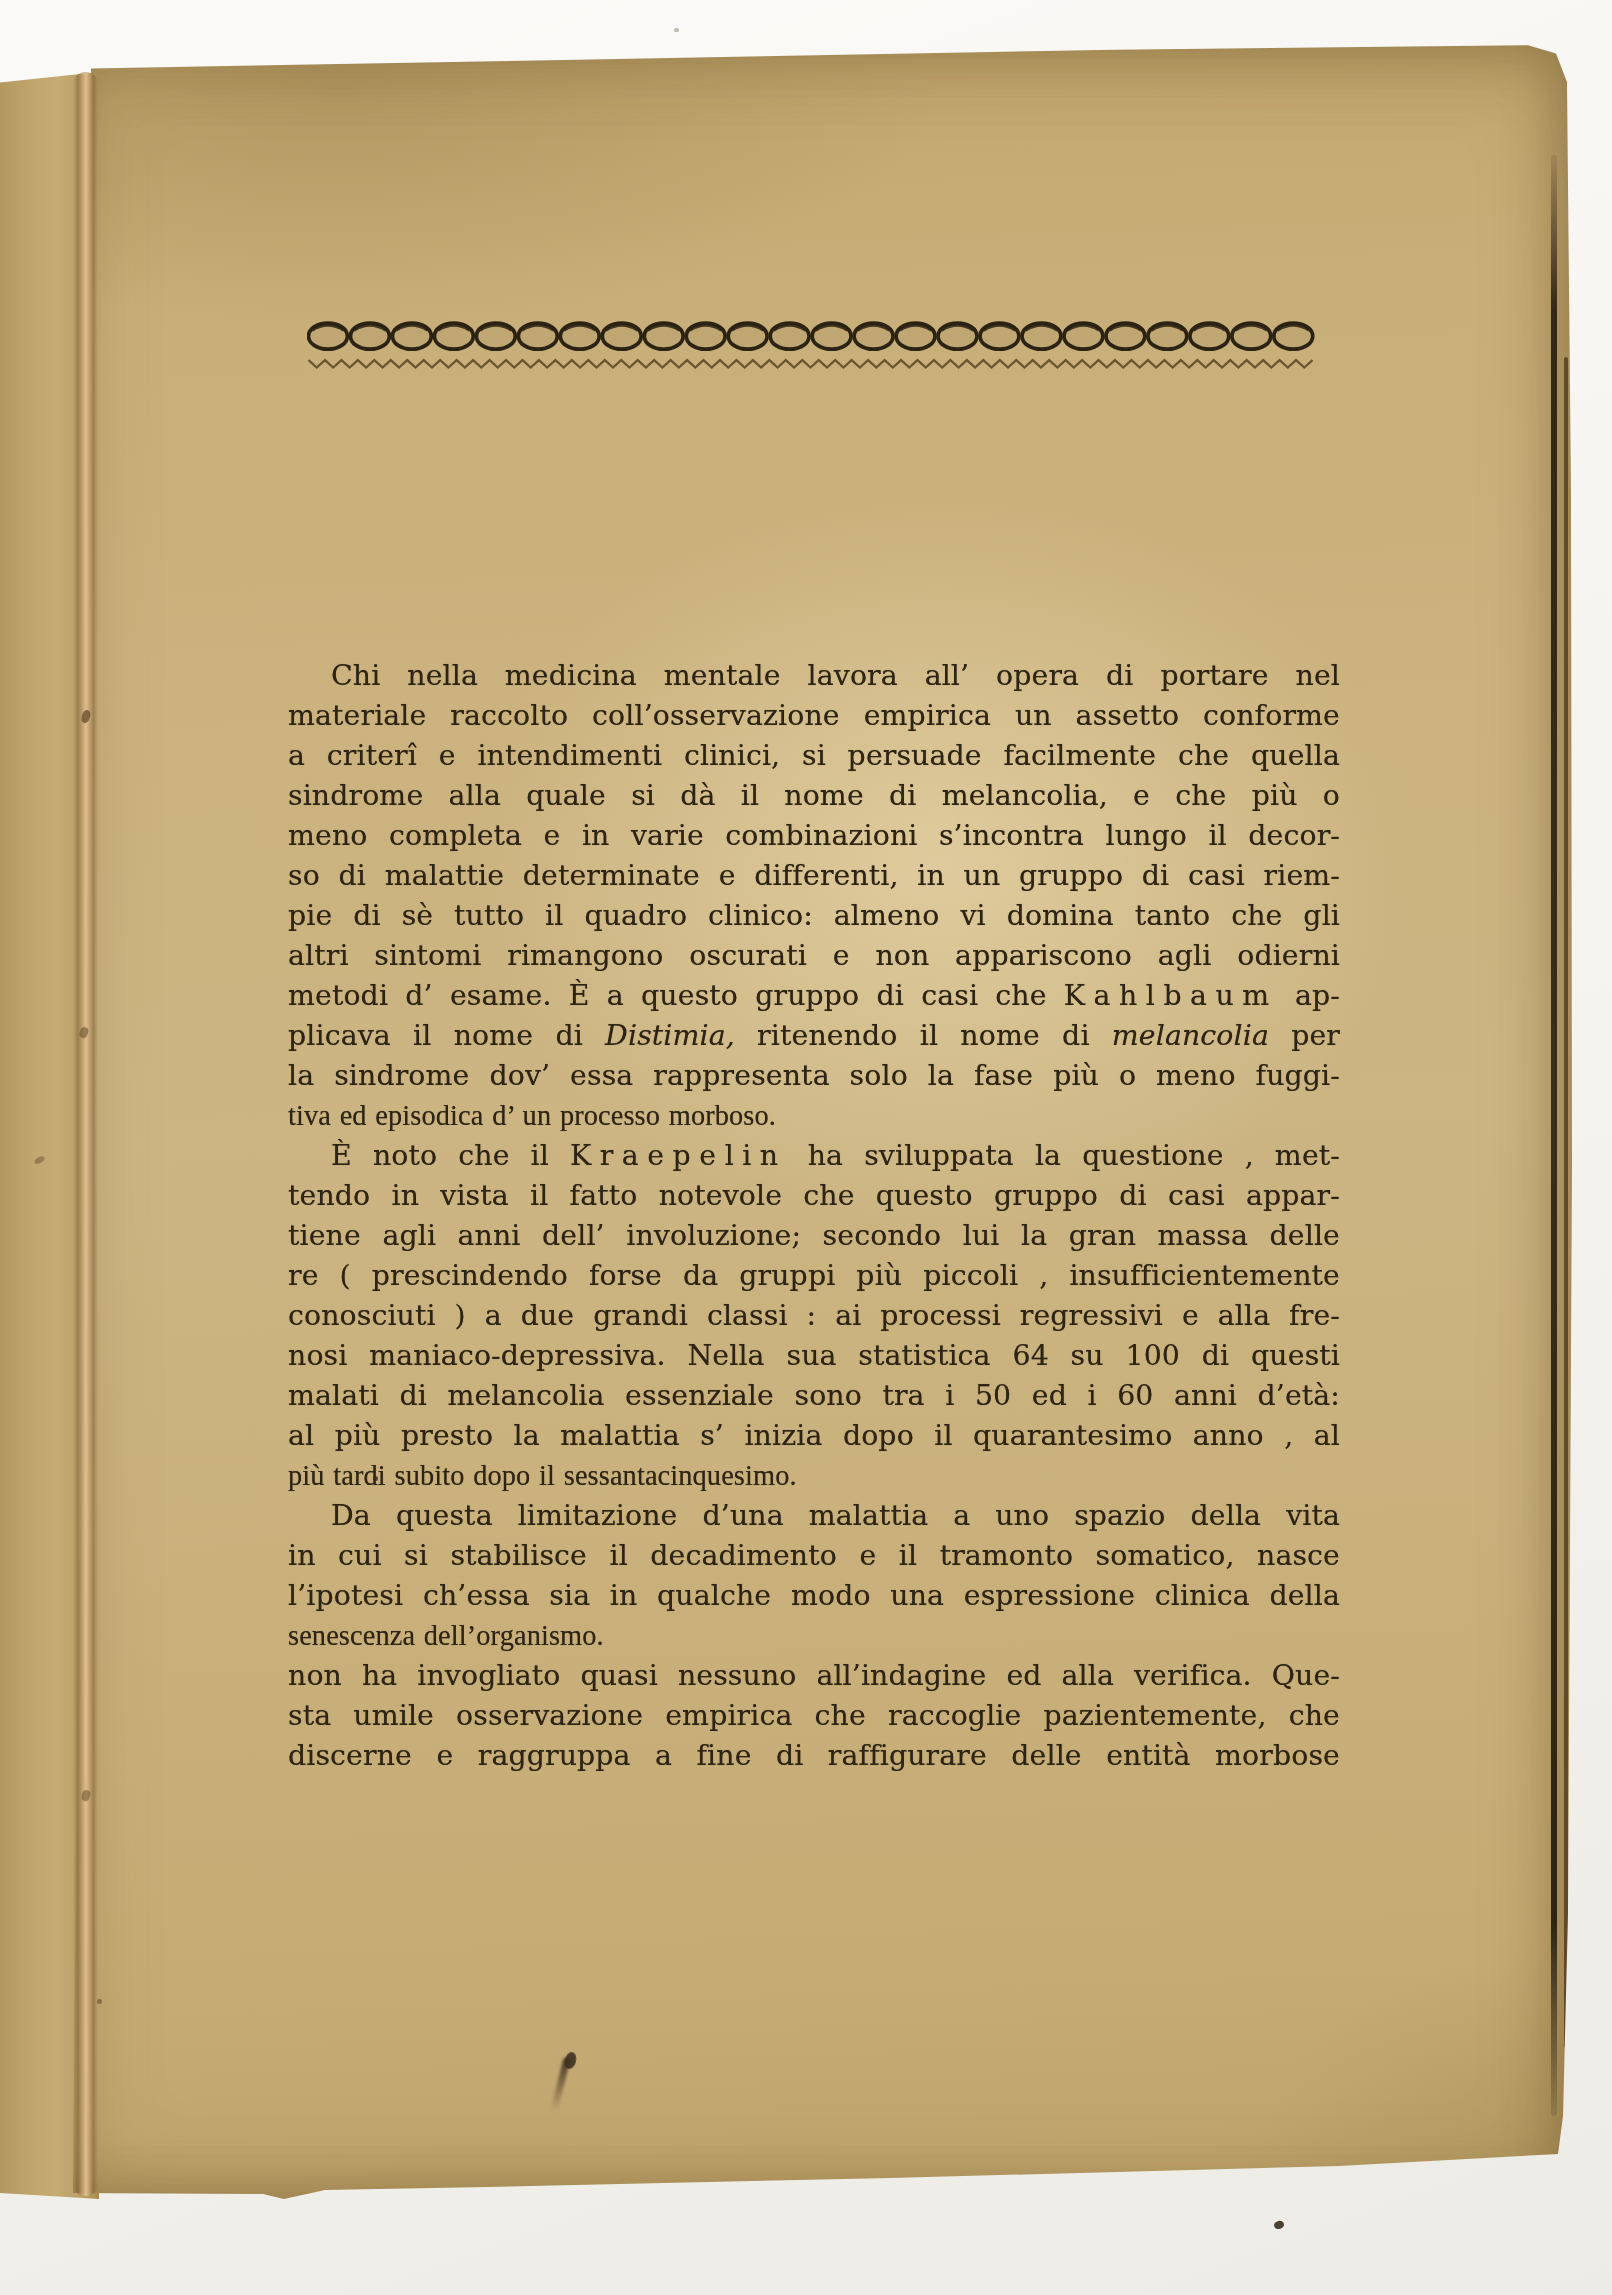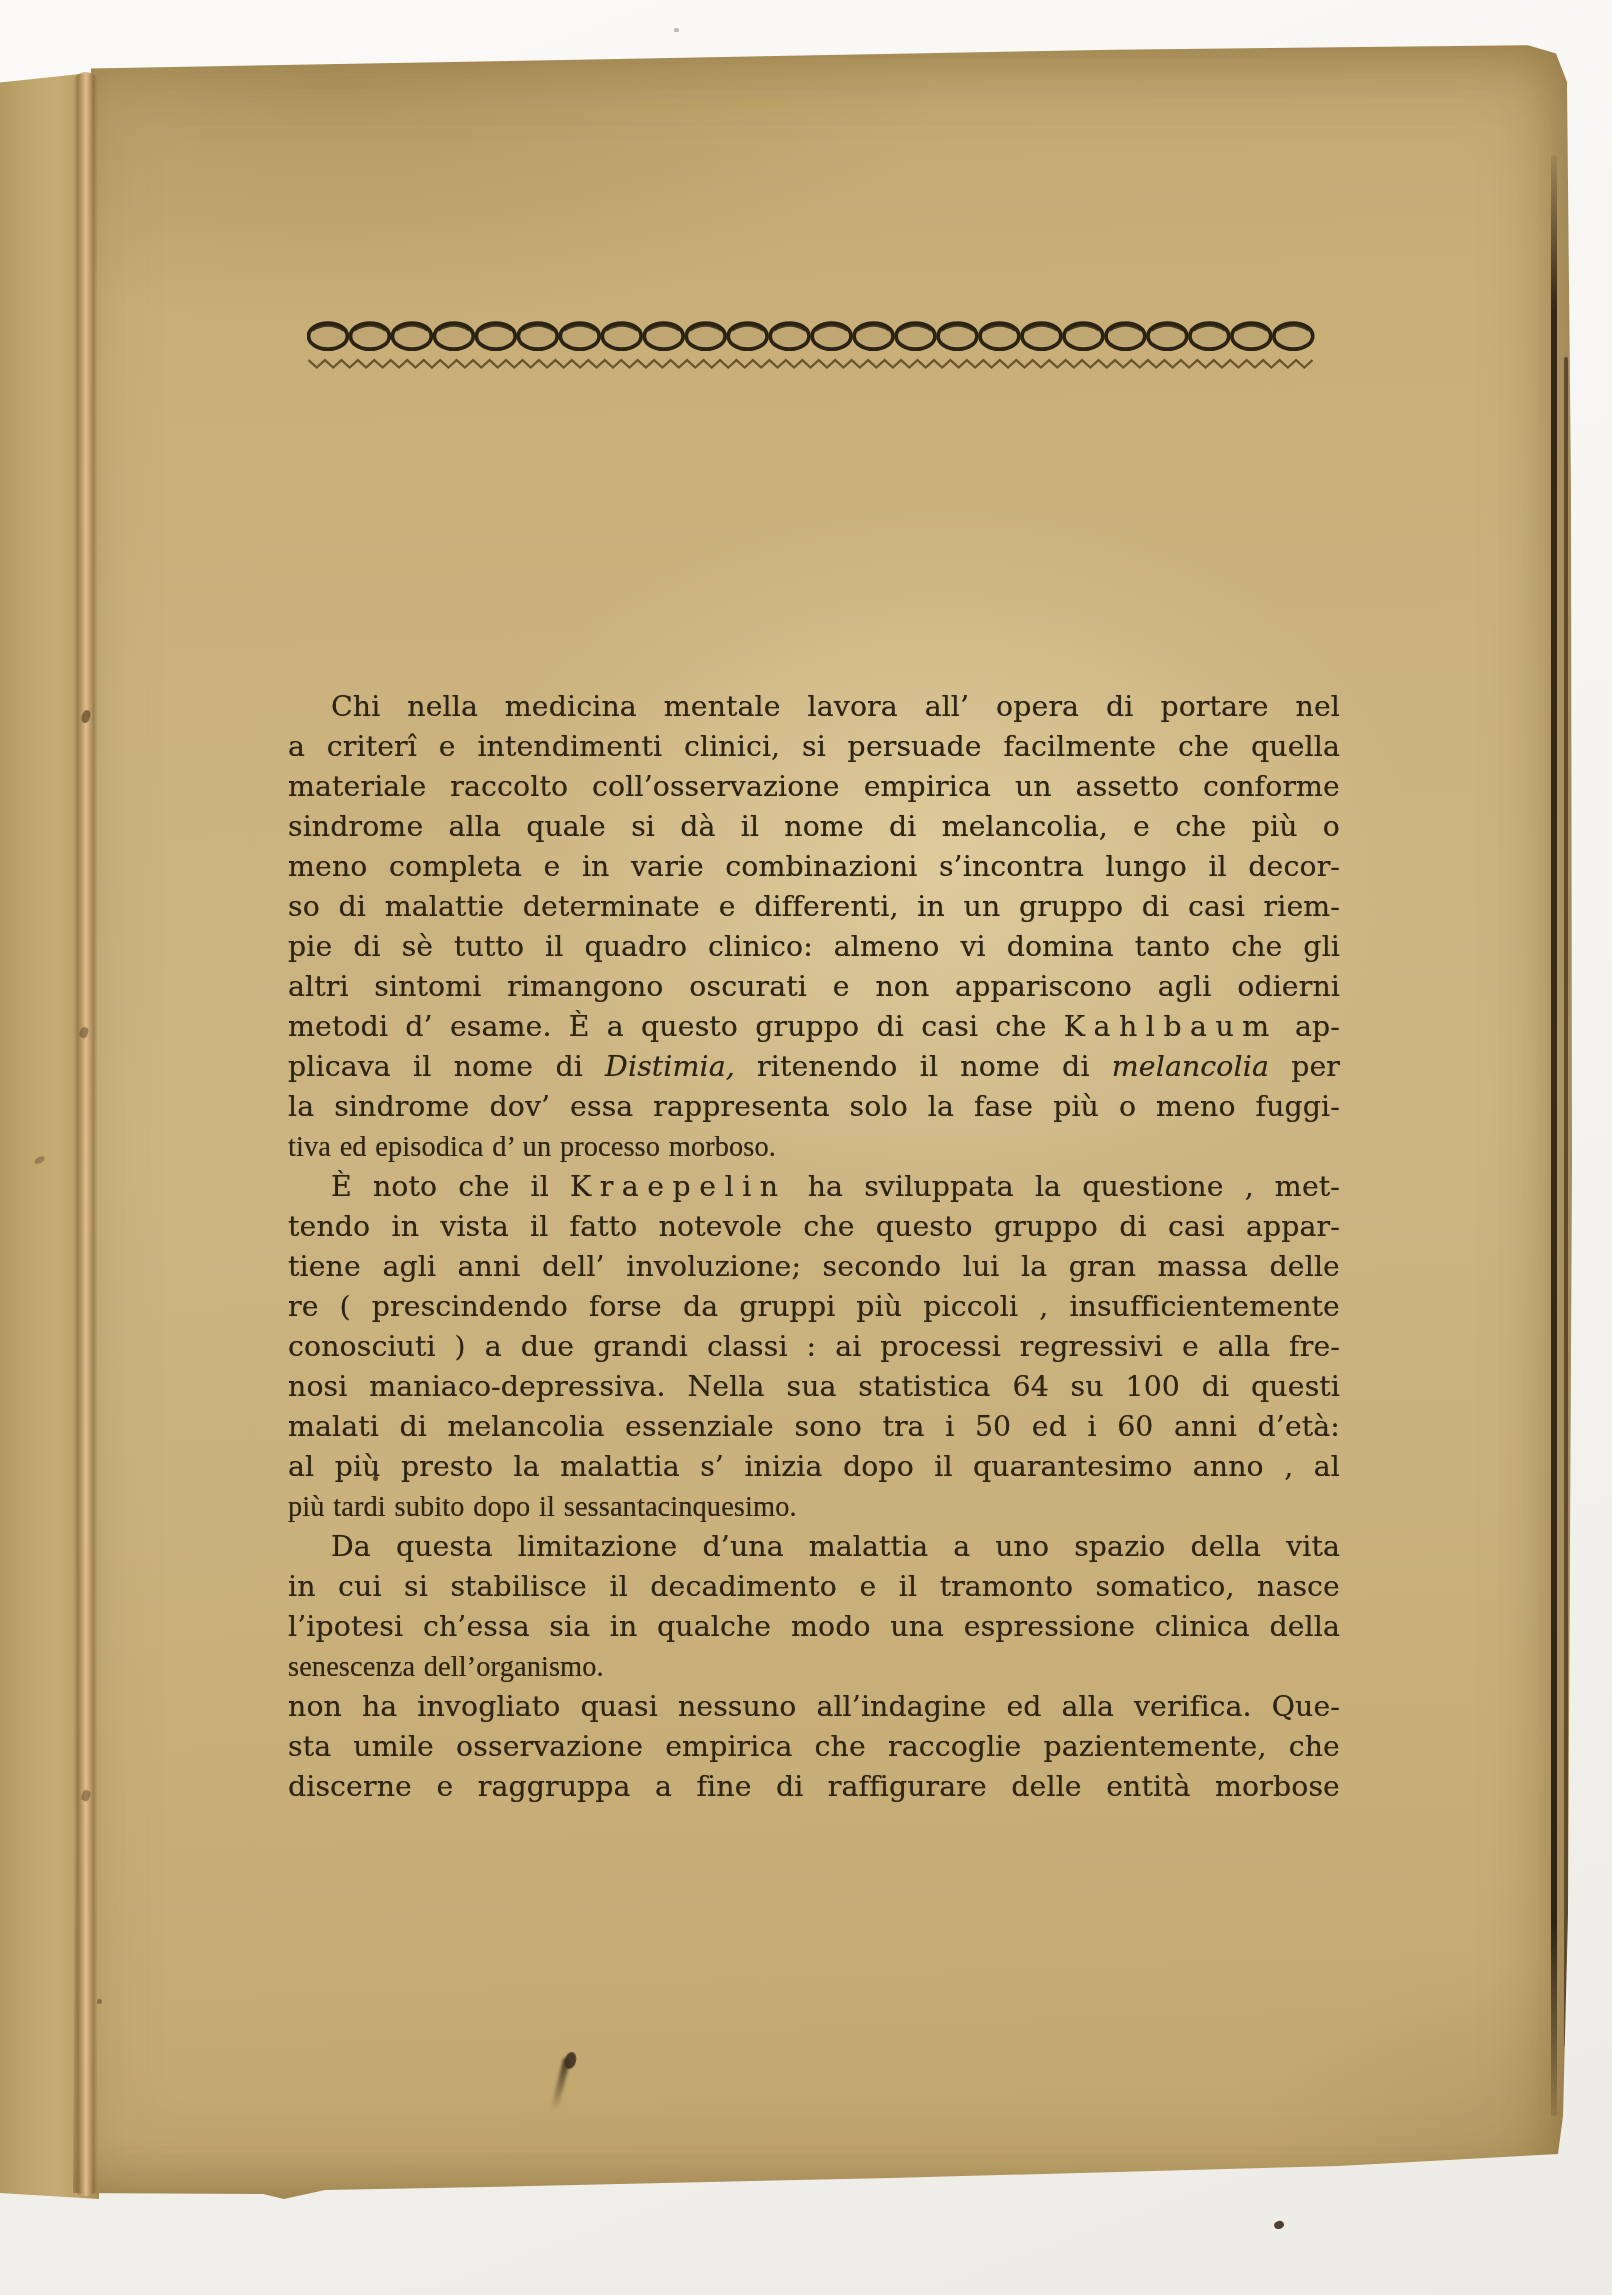--- a/index.html
+++ b/index.html
@@ -54,21 +54,21 @@
     background:linear-gradient(180deg,rgba(50,38,20,0.1),#332715 8%,#3a2c18 50%,#2e2314 90%,rgba(50,38,20,0.15));
   }
   .edge-b{
     position:absolute;left:1497px;top:314px;width:3.7px;height:1691px;border-radius:2.2px;
     background:#4a3920;opacity:0.78;
   }
 
   .ornament{position:absolute;left:240px;top:269px;width:1010px;height:64px;}
 
   .textblock{
-    position:absolute;left:221px;top:644px;width:1052px;
+    position:absolute;left:221px;top:613px;width:1052px;
     color:#2d2414;
     text-shadow:0 0 0.7px rgba(45,35,18,0.55);
   }
   .line{
     font-size:28.4px;line-height:40px;height:40px;
     text-align:justify;text-align-last:justify;
     word-spacing:1.5px;letter-spacing:0.1px;
     white-space:normal;
   }
   .line.indent{text-indent:43px;}
@@ -147,22 +147,22 @@
         <path d="M 1185.1000000000001 24 Q 1206.1000000000001 11 1227.1000000000001 24" fill="none" stroke="#2b2313" stroke-width="4" opacity="0.85"></path>
         <ellipse cx="1262.2" cy="32" rx="26" ry="17.5" fill="rgba(30,25,12,0.05)" stroke="#2b2313" stroke-width="5"></ellipse>
         <path d="M 1241.2 24 Q 1262.2 11 1283.2 24" fill="none" stroke="#2b2313" stroke-width="4" opacity="0.85"></path>
         <ellipse cx="1318.3" cy="32" rx="26" ry="17.5" fill="rgba(30,25,12,0.05)" stroke="#2b2313" stroke-width="5"></ellipse>
         <path d="M 1297.3 24 Q 1318.3 11 1339.3 24" fill="none" stroke="#2b2313" stroke-width="4" opacity="0.85"></path>
         <polyline points="2,64 13,74 24,64 35,74 46,64 57,74 68,64 79,74 90,64 101,74 112,64 123,74 134,64 145,74 156,64 167,74 178,64 189,74 200,64 211,74 222,64 233,74 244,64 255,74 266,64 277,74 288,64 299,74 310,64 321,74 332,64 343,74 354,64 365,74 376,64 387,74 398,64 409,74 420,64 431,74 442,64 453,74 464,64 475,74 486,64 497,74 508,64 519,74 530,64 541,74 552,64 563,74 574,64 585,74 596,64 607,74 618,64 629,74 640,64 651,74 662,64 673,74 684,64 695,74 706,64 717,74 728,64 739,74 750,64 761,74 772,64 783,74 794,64 805,74 816,64 827,74 838,64 849,74 860,64 871,74 882,64 893,74 904,64 915,74 926,64 937,74 948,64 959,74 970,64 981,74 992,64 1003,74 1014,64 1025,74 1036,64 1047,74 1058,64 1069,74 1080,64 1091,74 1102,64 1113,74 1124,64 1135,74 1146,64 1157,74 1168,64 1179,74 1190,64 1201,74 1212,64 1223,74 1234,64 1245,74 1256,64 1267,74 1278,64 1289,74 1300,64 1311,74 1322,64 1333,74 1344,64" fill="none" stroke="#51401f" stroke-width="3" opacity="0.8"></polyline>
       </svg>
 
     <div class="textblock">
         <div class="line indent"><span>Chi nella medicina mentale lavora all’ opera di portare nel</span></div>
+        <div class="line"><span>materiale raccolto coll’osservazione empirica un assetto conforme</span></div>
         <div class="line"><span>a criterî e intendimenti clinici, si persuade facilmente che quella</span></div>
-        <div class="line"><span>materiale raccolto coll’osservazione empirica un assetto conforme</span></div>
         <div class="line"><span>sindrome alla quale si dà il nome di melancolia, e che più o</span></div>
         <div class="line"><span>meno completa e in varie combinazioni s’incontra lungo il decor-</span></div>
         <div class="line"><span>so di malattie determinate e differenti, in un gruppo di casi riem-</span></div>
         <div class="line"><span>pie di sè tutto il quadro clinico: almeno vi domina tanto che gli</span></div>
         <div class="line"><span>altri sintomi rimangono oscurati e non appariscono agli odierni</span></div>
         <div class="line"><span>metodi d’ esame. È a questo gruppo di casi che </span><span class="sp">Kahlbaum</span><span> ap-</span></div>
         <div class="line"><span>plicava il nome di </span><span class="it">Distimia,</span><span> ritenendo il nome di </span><span class="it">melancolia</span><span> per</span></div>
         <div class="line"><span>la sindrome dov’ essa rappresenta solo la fase più o meno fuggi-</span></div>
         <div class="line para-end"><span>tiva ed episodica d’ un processo morboso.</span></div>
         <div class="line indent"><span>È noto che il </span><span class="sp">Kraepelin</span><span> ha sviluppata la questione , met-</span></div>

